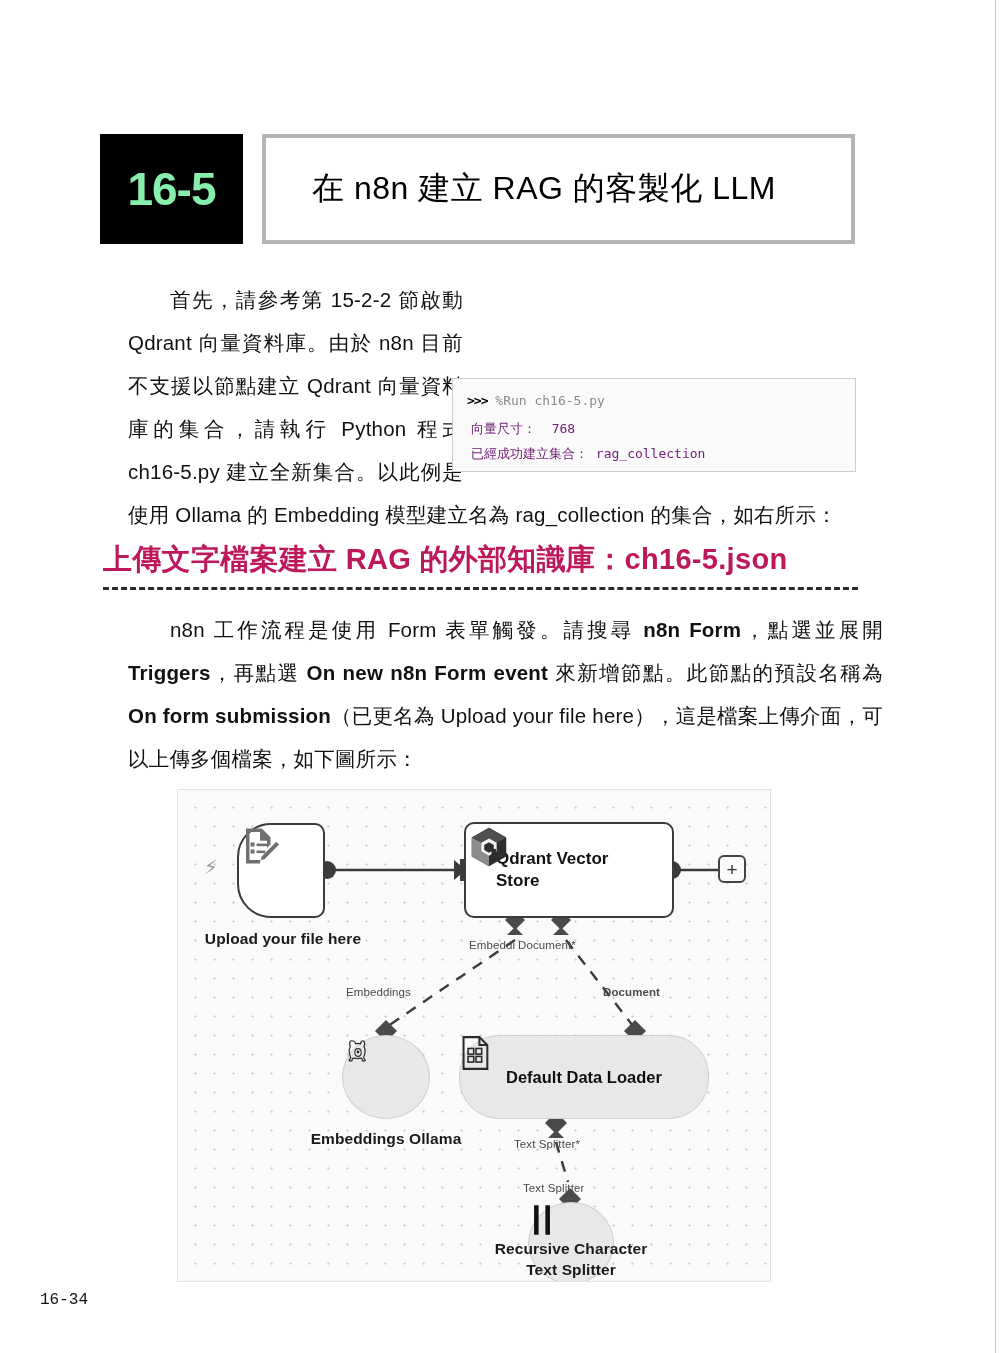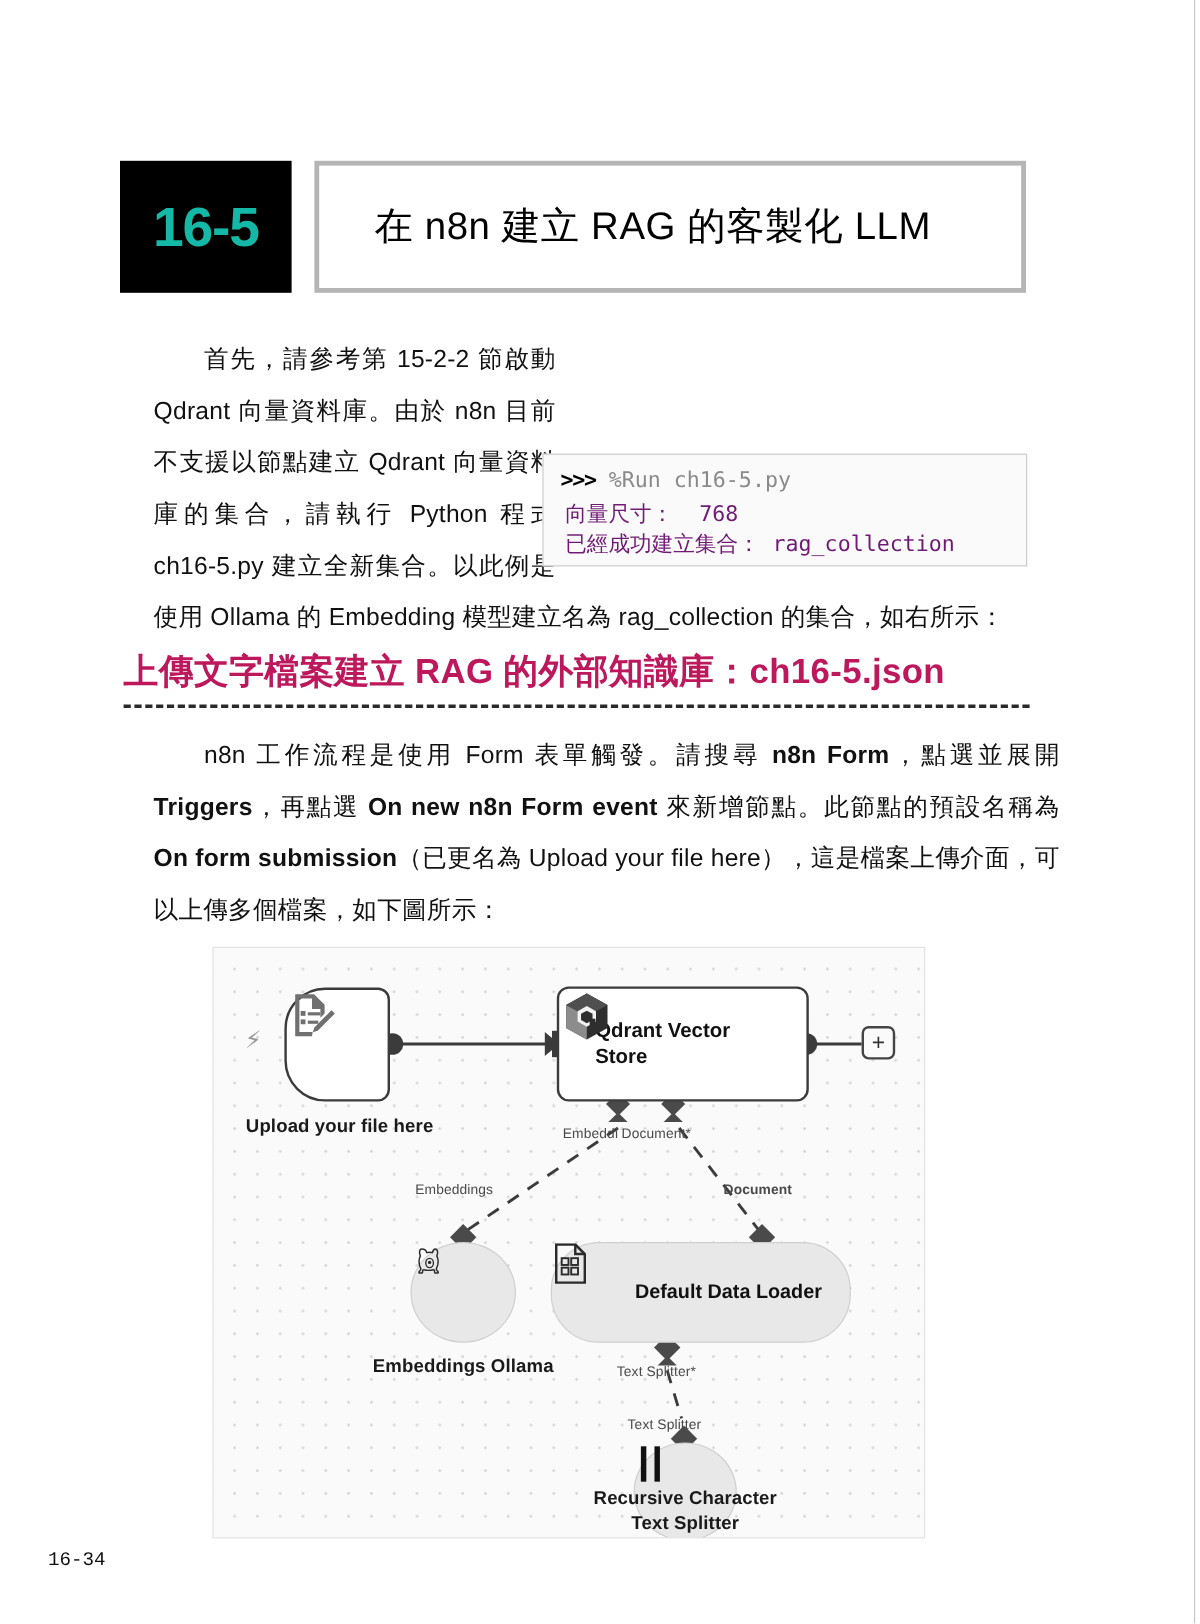--- a/index.html
+++ b/index.html
@@ -28,21 +28,21 @@
     position: absolute;
     left: 100px; top: 134px;
     display: flex;
     align-items: stretch;
     height: 110px;
     width: 755px;
   }
   .sec-num {
     width: 143px;
     background: #000;
-    color: #14b8a6;
+    color: #86efac;
     display: flex;
     align-items: center;
     justify-content: center;
     font-weight: bold;
     font-size: 46px;
     letter-spacing: -1px;
     font-family: "Liberation Sans", sans-serif;
   }
   .sec-title-wrap {
     flex: 1;
@@ -80,21 +80,21 @@
   
   .code-box {
     position: absolute;
     left: 452px; top: 378px;
     width: 404px;
     height: 94px;
     border: 1px solid #cdcdcd;
     background: #fafafa;
     padding: 9px 0 0 14px;
     font-family: "DejaVu Sans Mono", "Liberation Mono", monospace;
-    font-size: 18px;
+    font-size: 13px;
     line-height: 25px;
   }
   .code-prompt { color: #000; font-weight: bold; letter-spacing: -1px; }
   .code-cmd { color: #8a8a8a; }
   .code-line { color: #701a75; white-space: pre; }
   .code-body { margin-top: 3px; padding-left: 4px; }
 
   
   .code-float {
     float: right;
@@ -198,21 +198,20 @@
     display: flex; align-items: center; justify-content: center;
   }
   .node-pill {
     position: absolute;
     background: #e8e8e8;
     border: 1.5px solid #cfcfcf;
     border-radius: 40px;
     display: flex; align-items: center;
     padding-left: 26px;
     gap: 20px;
-    justify-content: center;
   }
   .node-pill .title {
     font-size: 16.5px;
     font-weight: bold;
     color: #111;
   }
   .plus-box {
     position: absolute;
     left: 540px; top: 65px;
     width: 28px; height: 28px;

